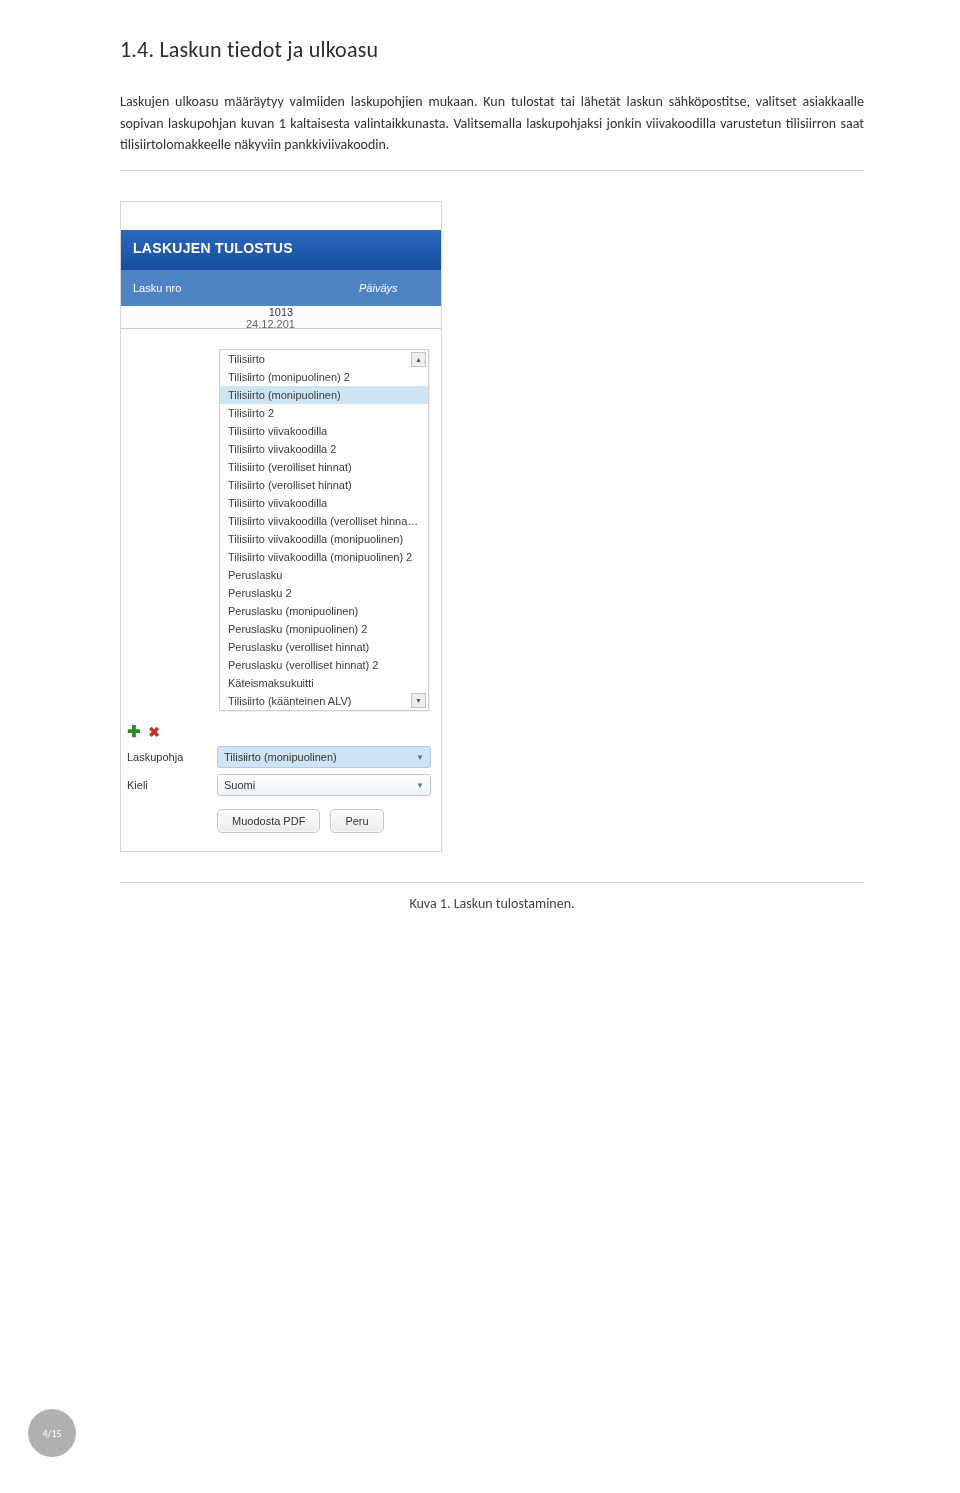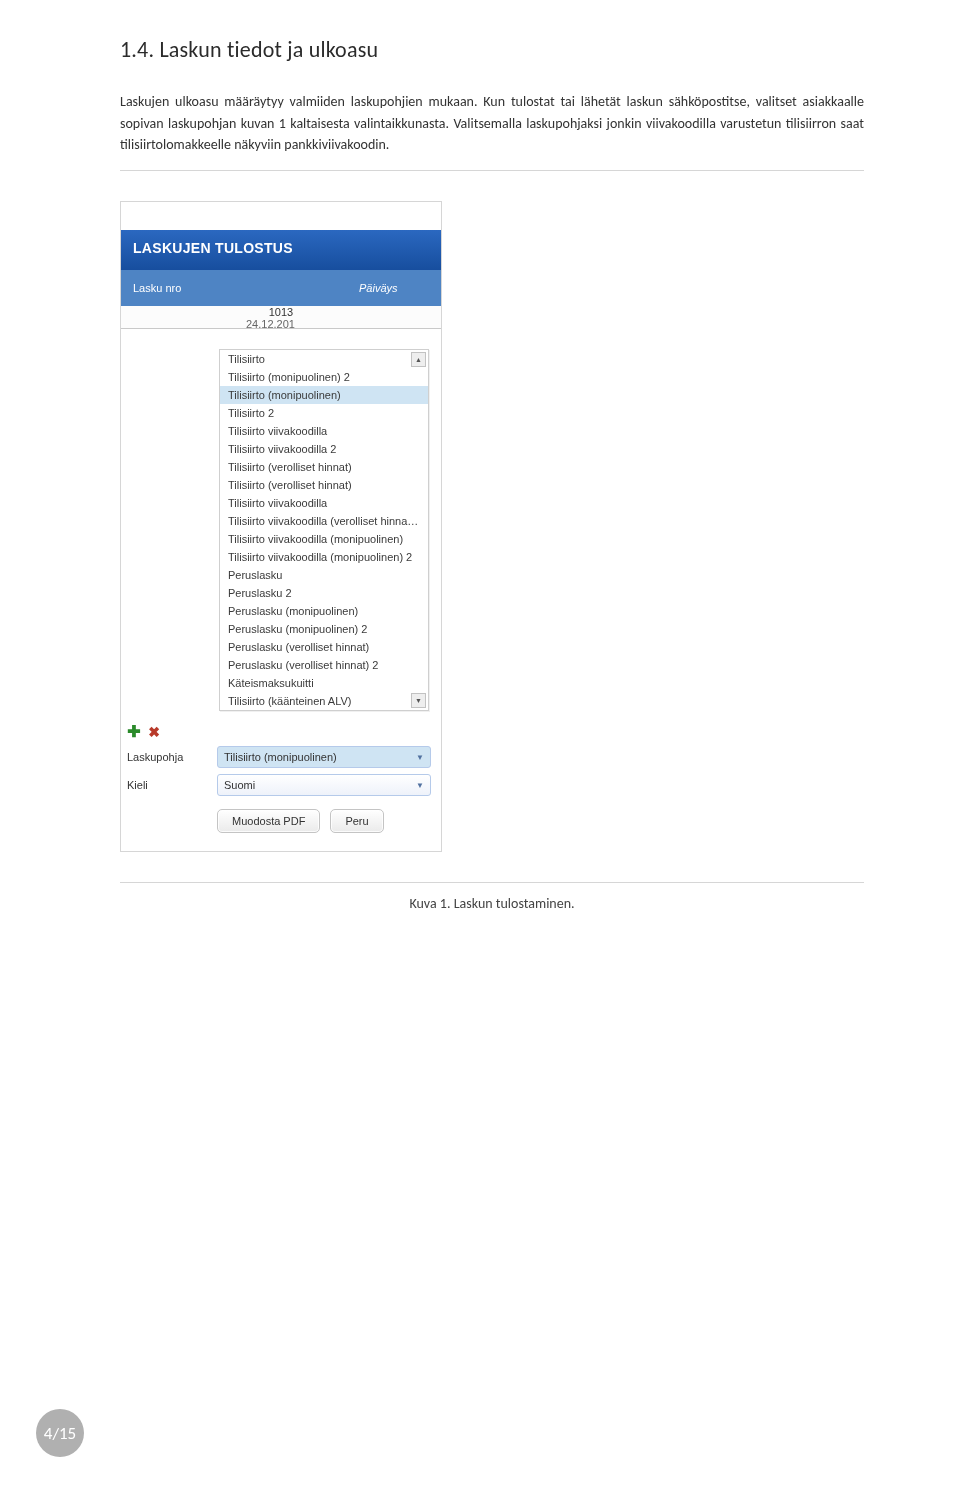--- a/index.html
+++ b/index.html
@@ -206,31 +206,31 @@
 
   .caption {
     text-align: center;
     font-size: 14px;
     color: #444;
     margin: 10px 0 24px 0;
   }
 
   .pagefoot {
     position: absolute;
-    left: 36px;
+    left: 28px;
     bottom: 36px;
     width: 48px;
     height: 48px;
     border-radius: 50%;
     background: #b0b0b0;
     color: #fff;
     display: flex;
     align-items: center;
     justify-content: center;
-    font-size: 17px;
+    font-size: 10px;
   }
 </style>
 </head>
 <body>
 
 <div class="page">
 
   <h2 class="section-heading">1.4. Laskun tiedot ja ulkoasu</h2>
 
   <p class="body-para">Laskujen ulkoasu määräytyy valmiiden laskupohjien mukaan. Kun tulostat tai lähetät laskun sähköpostitse, valitset asiakkaalle sopivan laskupohjan kuvan 1 kaltaisesta valintaikkunasta. Valitsemalla laskupohjaksi jonkin viivakoodilla varustetun tilisiirron saat tilisiirtolomakkeelle näkyviin pankkiviivakoodin.</p>

